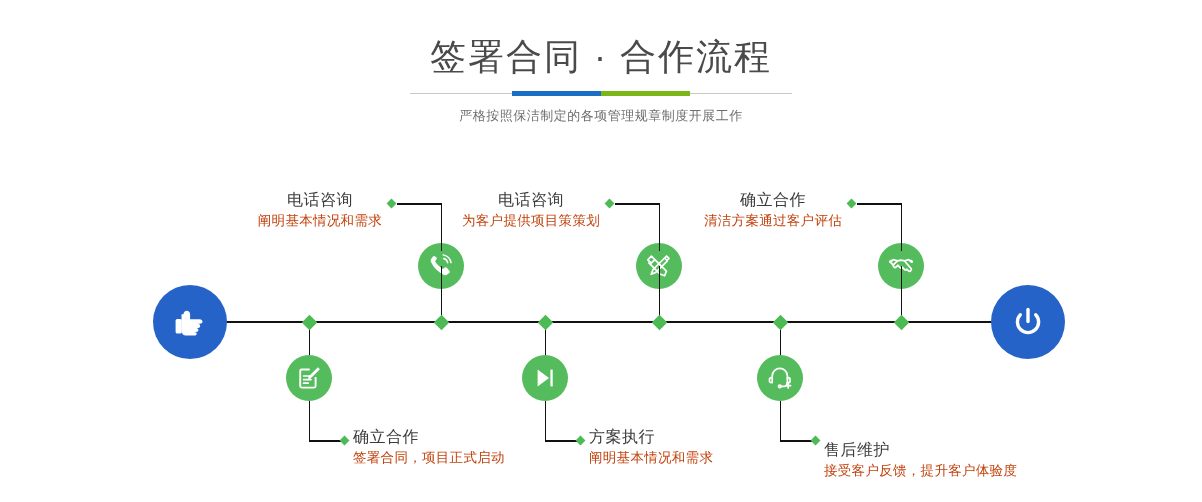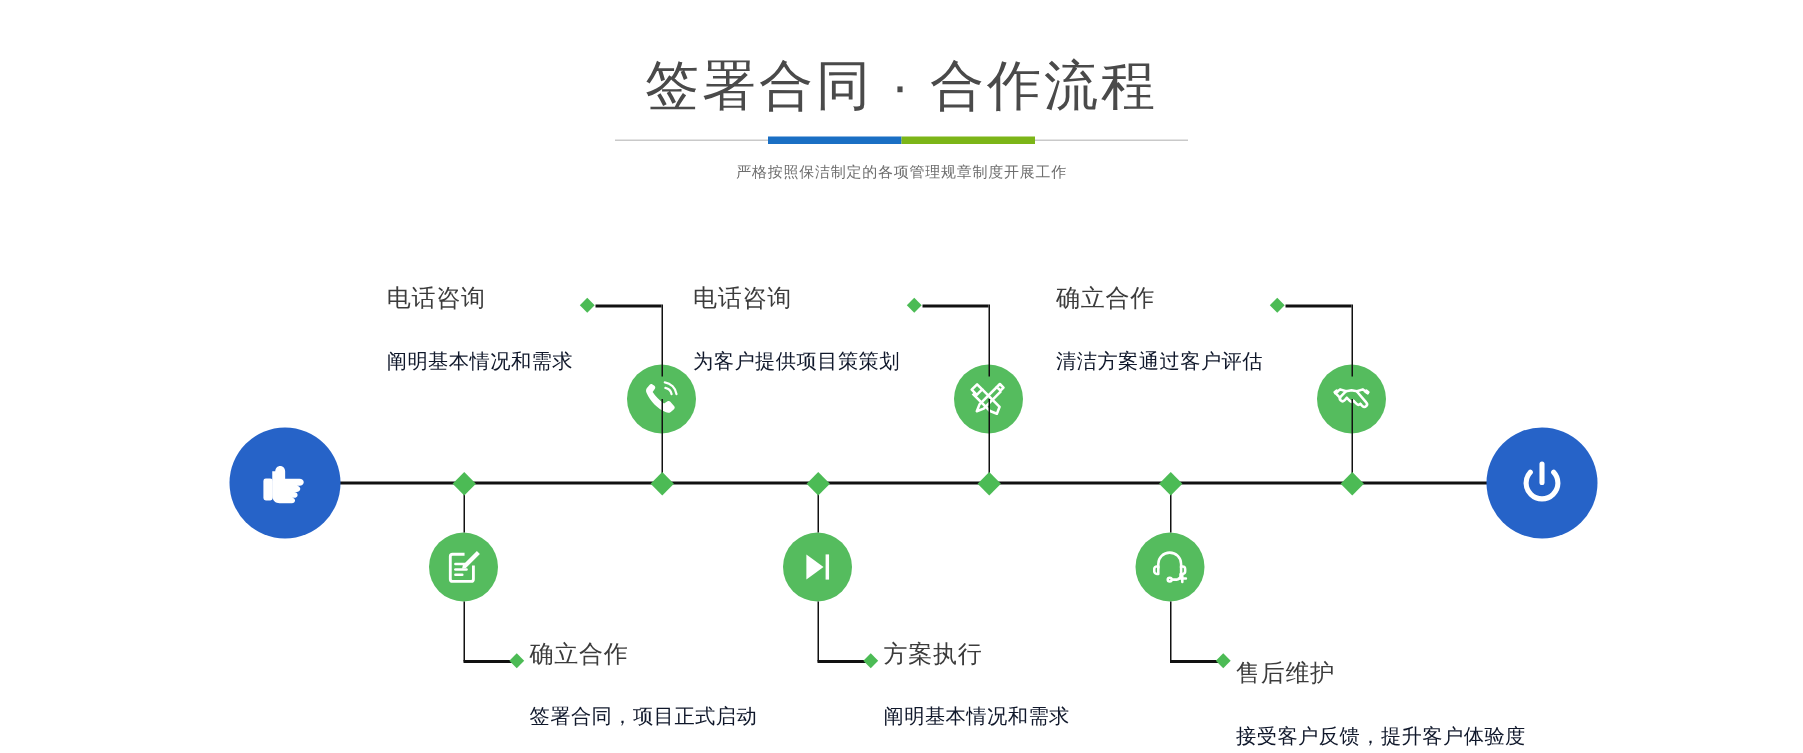--- a/index.html
+++ b/index.html
@@ -51,21 +51,21 @@
     background: #1a6fc4;
   }
   .divider-green {
     position: absolute;
     left: 191px; top: 0px;
     width: 89px; height: 5px;
     background: #7cb518;
   }
   .header-sub {
     margin-top: 9px;
-    font-size: 10px;
+    font-size: 13px;
     color: #6e6e6e;
     letter-spacing: 0.5px;
     line-height: 22px;
     white-space: nowrap;
   }
 
   
   .timeline-wrap {
     position: absolute;
     left: 0; top: 0;
@@ -135,26 +135,26 @@
   
   .lbl { position: absolute; white-space: nowrap; }
   .lbl-title {
     font-size: 16px;
     color: #3c3c3c;
     line-height: 22px;
     letter-spacing: 0.5px;
   }
   .lbl-desc {
     font-size: 13.5px;
-    color: #0f172a;
+    color: #c2410c;
     line-height: 20px;
     letter-spacing: 0.3px;
-    margin-top: 20px;
-  }
-  .lbl.top    { text-align: left; }
+    margin-top: 0;
+  }
+  .lbl.top    { text-align: center; }
   .lbl.bottom { text-align: left; }
 </style>
 </head>
 <body>
 
 <div id="page">
 
   <div class="header">
     <div class="header-title">签署合同 · 合作流程</div>
     <div class="divider">

